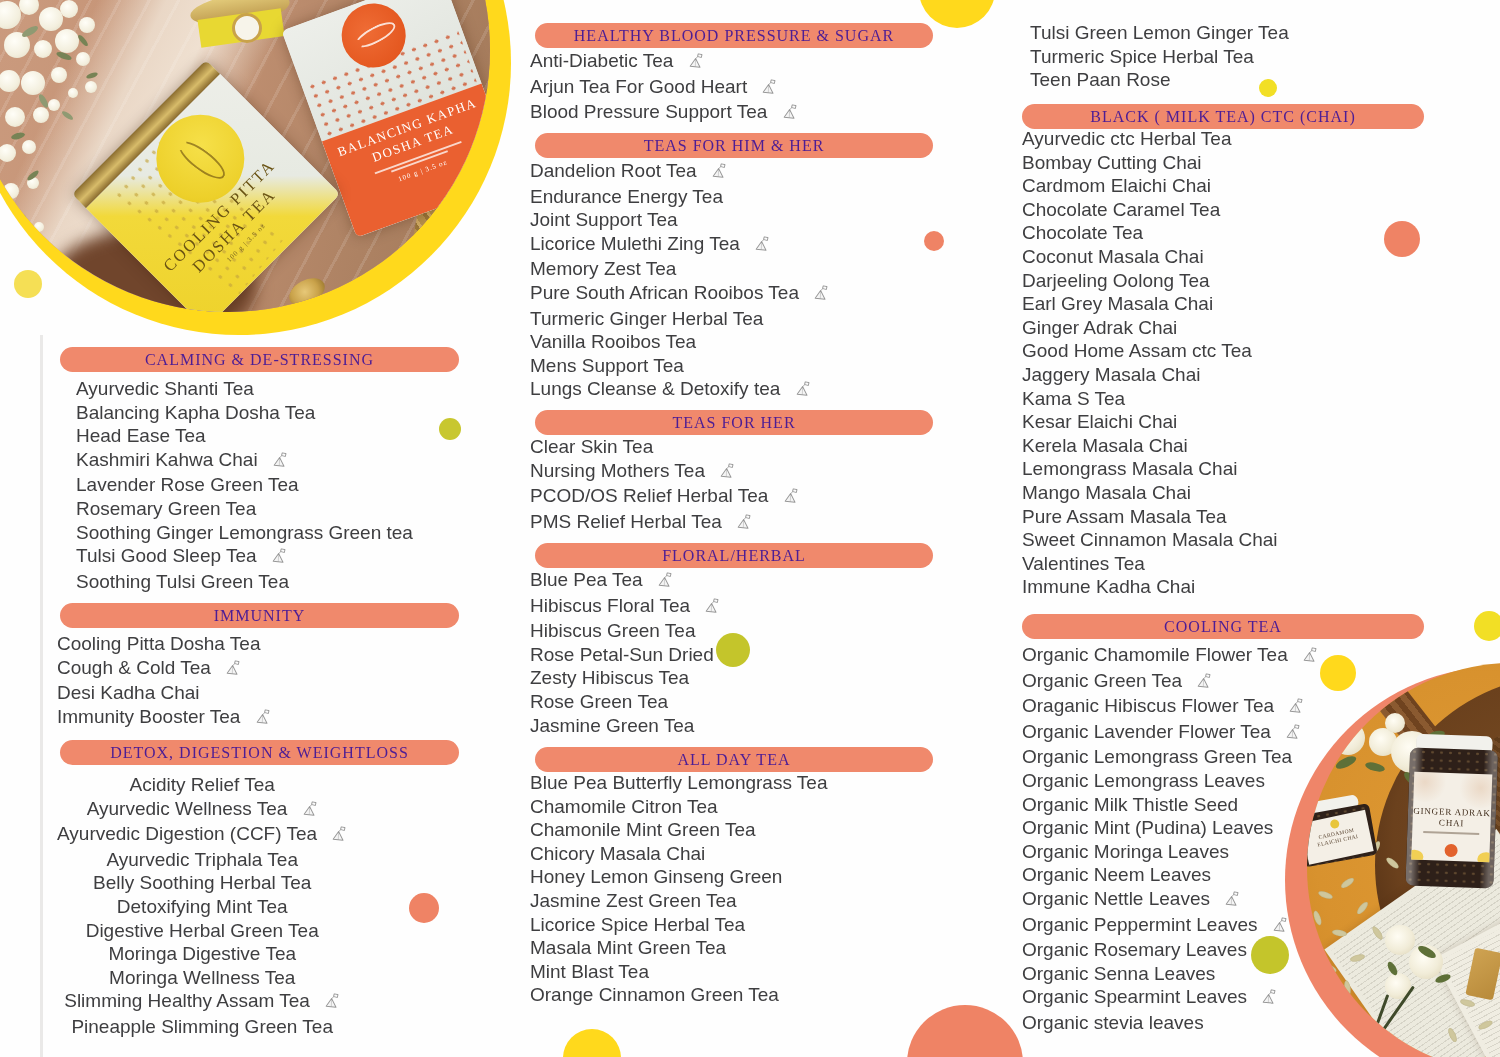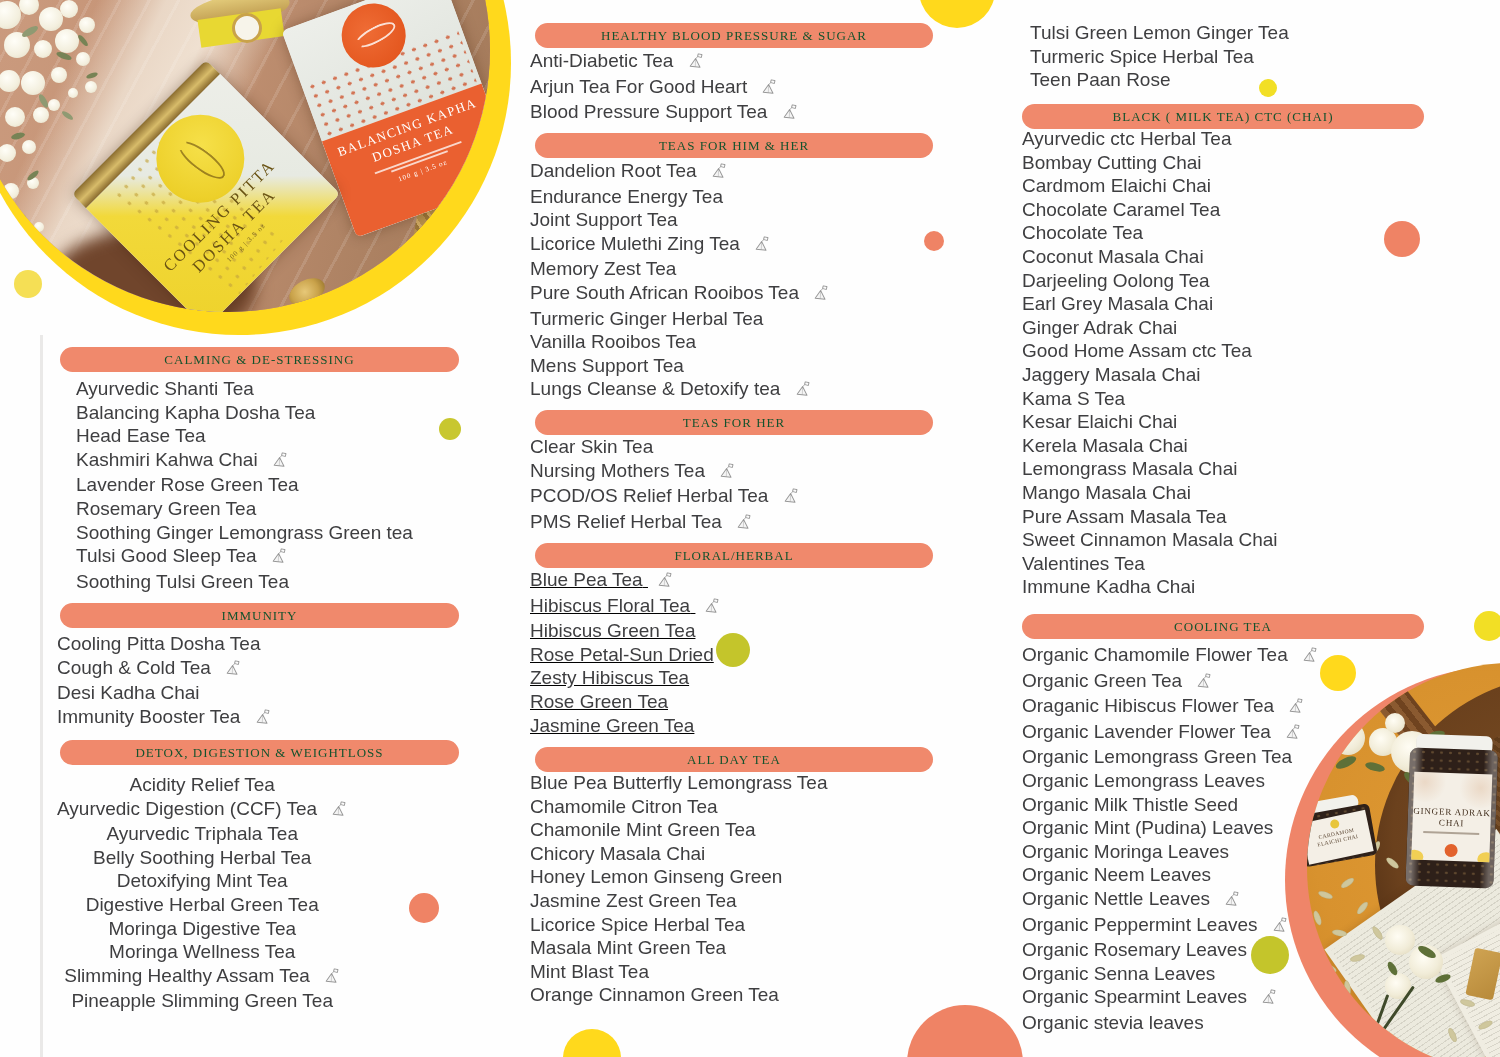--- a/index.html
+++ b/index.html
@@ -9,21 +9,21 @@
 
   
   .dot{position:absolute;border-radius:50%;}
 
   
   .fold{position:absolute;width:3px;background:rgba(90,85,75,.12);}
 
   
   .pill{position:absolute;height:25px;border-radius:13px;background:#F0896C;
         display:flex;align-items:center;justify-content:center;z-index:6;}
-  .pill-label{font-family:"Liberation Serif",serif;font-size:13px;color:#14532d;
+  .pill-label{font-family:"Liberation Serif",serif;font-size:16px;color:#4c1d95;
               letter-spacing:1px;white-space:nowrap;}
   .items{position:absolute;list-style:none;margin:0;padding:0;z-index:6;}
   .item{font-size:19px;line-height:23.6px;color:#3E3E40;white-space:nowrap;}
   .teabag{display:inline-block;margin-left:9px;vertical-align:-2px;}
   .teabag svg{width:16px;height:16px;transform:rotate(6deg);opacity:.9;}
 
   
   .photo-tl{position:absolute;left:-33px;top:-209px;width:544px;height:544px;border-radius:50%;
             background:#FFD91C;z-index:2;}
   .ptl-photo{position:absolute;left:-1px;top:-3px;width:524px;height:524px;border-radius:50%;
@@ -415,20 +415,32 @@
 
     <div class="section">
       <div class="pill" style="left: 60px; top: 740px; width: 399px;">
         <span class="pill-label">DETOX, DIGESTION &amp; WEIGHTLOSS</span>
       </div>
       <ul class="items" style="left: 57px; top: 773px; text-align: center;">
     <li class="item">
       <span class="item-label">Acidity Relief Tea</span>
     </li>
 
+    <li class="item">
+      <span class="item-label">Ayurvedic Wellness Tea</span>
+    
+    <span class="teabag"><svg viewBox="0 0 20 20">
+                <g fill="none" stroke="#8D8D8D" stroke-width="1.2" stroke-linejoin="round">
+                  <path d="M9.2 7 L15.8 17.2 H3.4 Z" fill="#F4F4F4"></path>
+                  <path d="M9.2 7 L9.9 17.2" stroke-width="0.8" opacity="0.6"></path>
+                  <path d="M9.2 7 L12.6 3.4" stroke-width="0.9"></path>
+                  <rect x="11.6" y="0.8" width="4.8" height="3.8" rx="0.5" fill="#FBFBFB" transform="rotate(8 14 2.7)"></rect>
+                </g>
+              </svg></span>
+  </li>
 
     <li class="item">
       <span class="item-label">Ayurvedic Digestion (CCF) Tea</span>
     
     <span class="teabag"><svg viewBox="0 0 20 20">
                 <g fill="none" stroke="#8D8D8D" stroke-width="1.2" stroke-linejoin="round">
                   <path d="M9.2 7 L15.8 17.2 H3.4 Z" fill="#F4F4F4"></path>
                   <path d="M9.2 7 L9.9 17.2" stroke-width="0.8" opacity="0.6"></path>
                   <path d="M9.2 7 L12.6 3.4" stroke-width="0.9"></path>
                   <rect x="11.6" y="0.8" width="4.8" height="3.8" rx="0.5" fill="#FBFBFB" transform="rotate(8 14 2.7)"></rect>
@@ -655,21 +667,21 @@
                 </g>
               </svg></span>
   </li>
   </ul>
     </div>
 
     <div class="section">
       <div class="pill" style="left: 535px; top: 543px; width: 398px;">
         <span class="pill-label">FLORAL/HERBAL</span>
       </div>
-      <ul class="items" style="left: 530px; top: 568px; text-decoration: underline;">
+      <ul class="items" style="left: 530px; top: 568px;">
     <li class="item">
       <span class="item-label">Blue Pea Tea</span>
     
     <span class="teabag"><svg viewBox="0 0 20 20">
                 <g fill="none" stroke="#8D8D8D" stroke-width="1.2" stroke-linejoin="round">
                   <path d="M9.2 7 L15.8 17.2 H3.4 Z" fill="#F4F4F4"></path>
                   <path d="M9.2 7 L9.9 17.2" stroke-width="0.8" opacity="0.6"></path>
                   <path d="M9.2 7 L12.6 3.4" stroke-width="0.9"></path>
                   <rect x="11.6" y="0.8" width="4.8" height="3.8" rx="0.5" fill="#FBFBFB" transform="rotate(8 14 2.7)"></rect>
                 </g>

